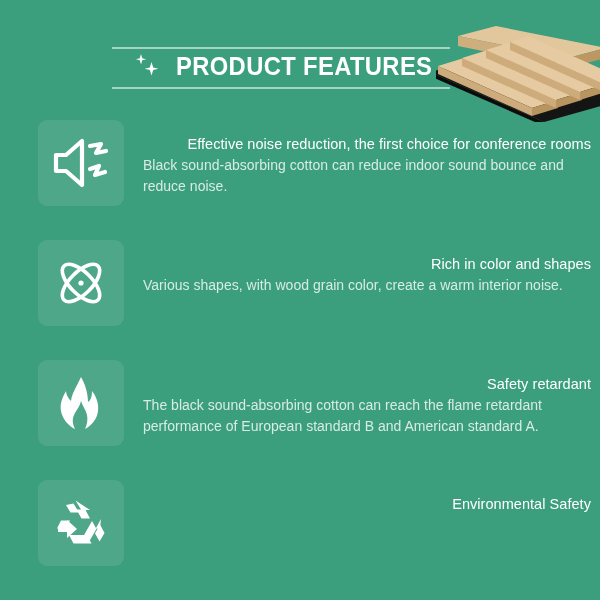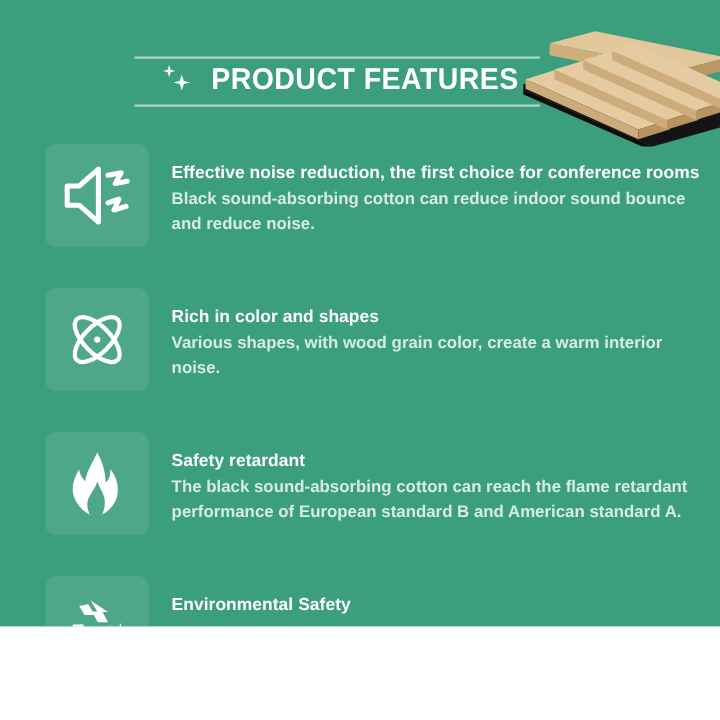--- a/index.html
+++ b/index.html
@@ -8,21 +8,21 @@
   }
   body {
     width: 600px;
     height: 600px;
     overflow: hidden;
     font-family: "Liberation Sans", sans-serif;
   }
   .poster {
     position: relative;
     width: 600px;
-    height: 522px;
+    height: 600px;
     background: #3b9e7c;
     overflow: hidden;
   }
 
   
   .product-photo {
     position: absolute;
     left: 436px;
     top: -4px;
     width: 172px;
@@ -101,29 +101,30 @@
   }
   .feature-text {
     position: absolute;
     left: 143px;
     top: 16px;
     width: 448px;
   }
   .feature-title {
     color: #ffffff;
     font-size: 14.5px;
-    font-weight: bold;
+    font-weight: normal;
     line-height: 20px;
     margin: 0 0 1px 0;
     letter-spacing: 0.05px;
+    text-align: right;
   }
   .feature-desc {
     color: rgba(255,255,255,0.80);
     font-size: 14px;
-    font-weight: bold;
+    font-weight: normal;
     line-height: 21px;
     margin: 0;
     letter-spacing: 0.02px;
   }
 </style>
 </head>
 <body>
 
 <div class="poster">
 

